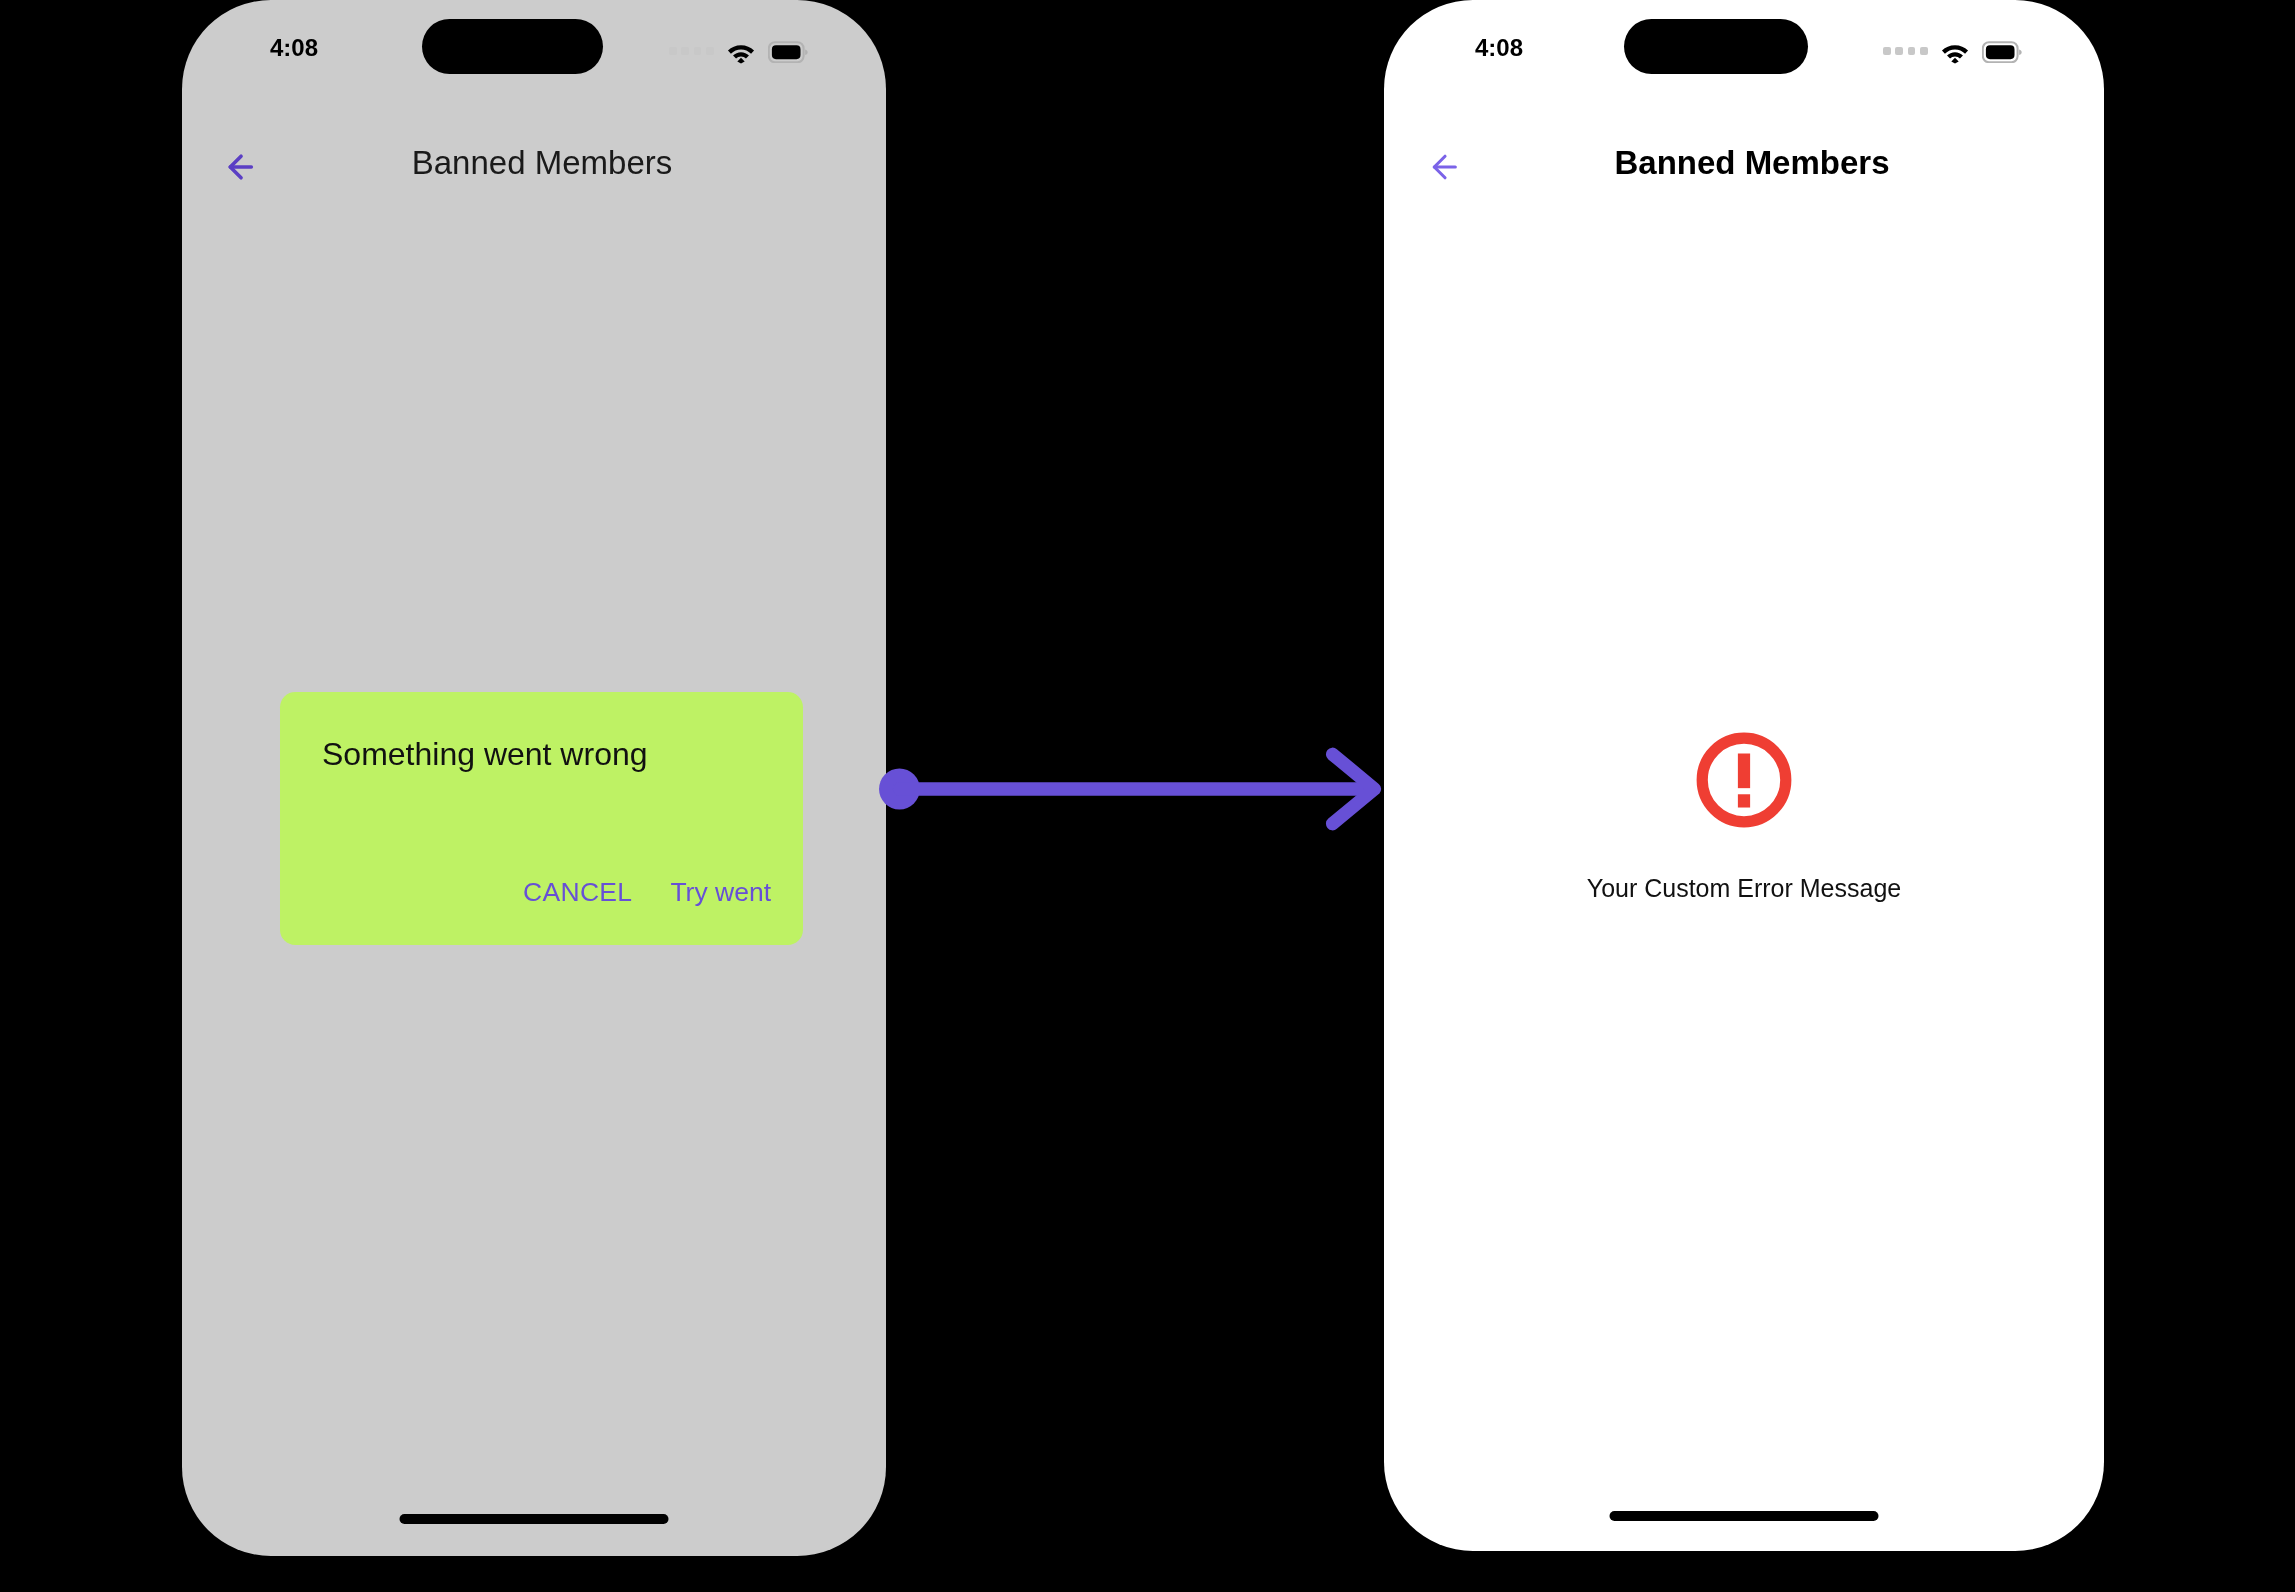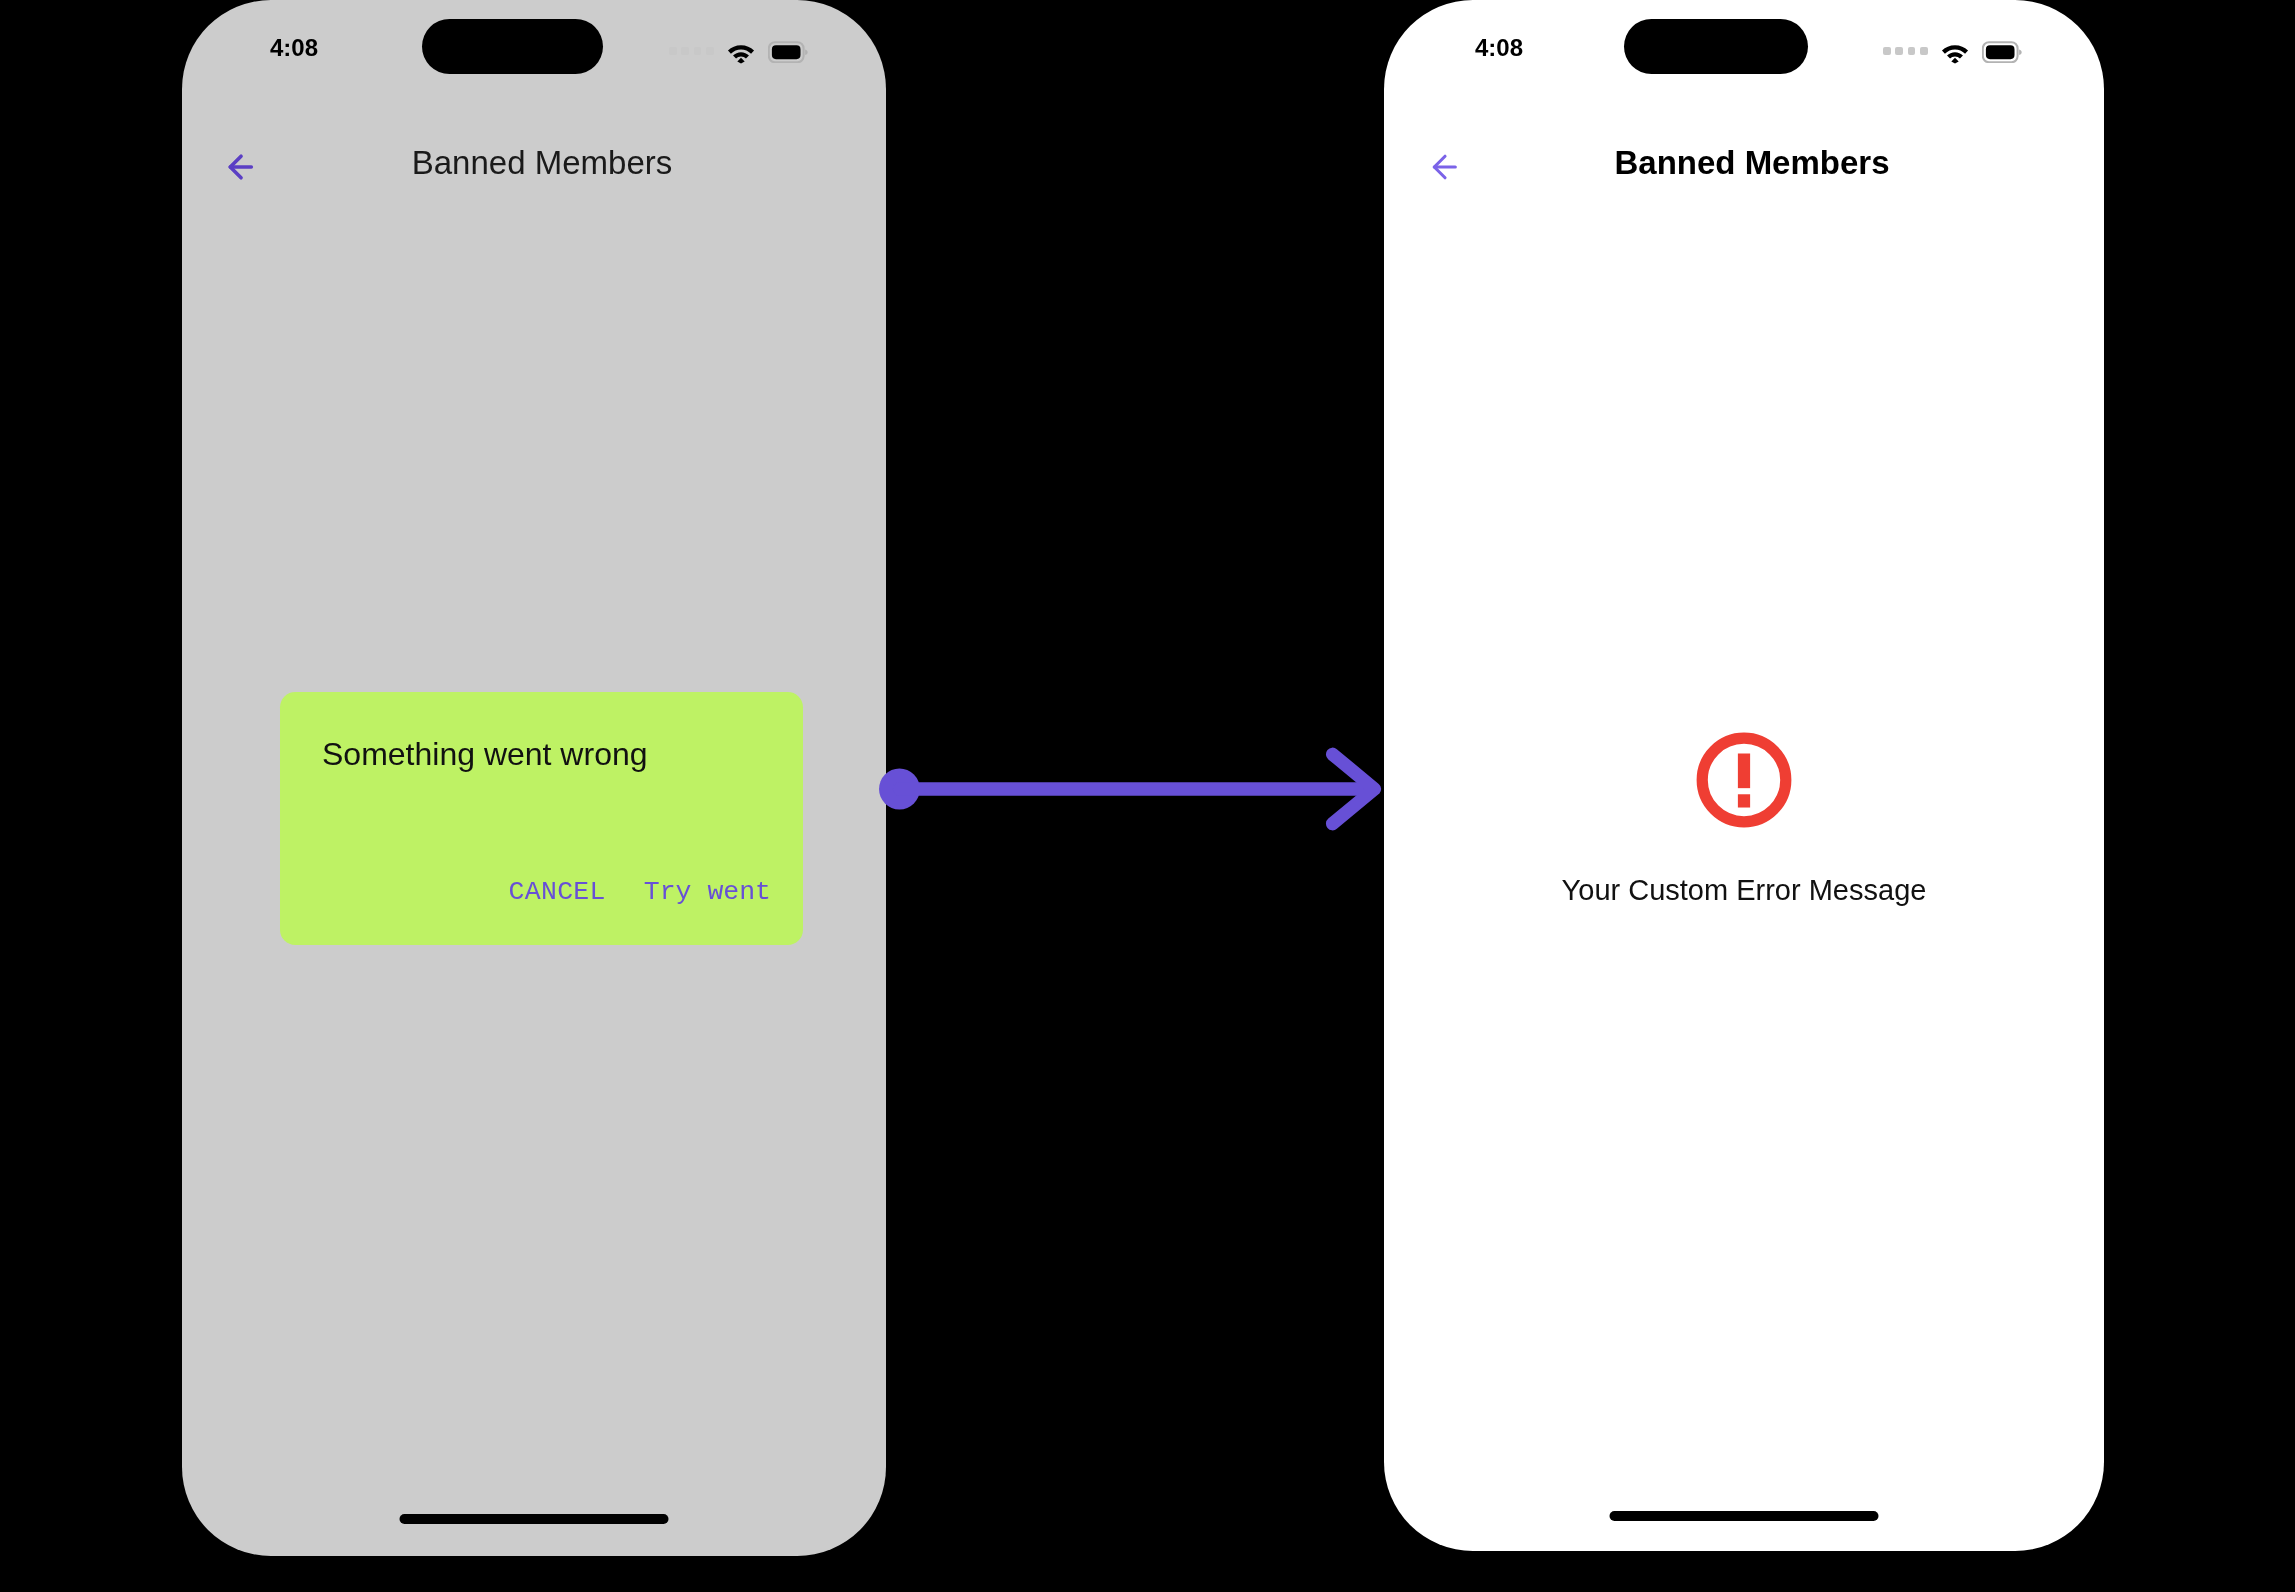--- a/index.html
+++ b/index.html
@@ -161,21 +161,21 @@
     align-items: center;
     gap: 38px;
   }
 
   .dialog-btn {
     font-size: 26.5px;
     color: #6750d6;
     background: none;
     border: none;
     cursor: pointer;
-    font-family: Liberation Mono, monospace;
+    font-family: Liberation Sans, sans-serif;
     line-height: 1;
     padding: 0;
     white-space: nowrap;
   }
   .dialog-btn.cancel { letter-spacing: 0.3px; }
 
   
   #error-state {
     position: absolute;
     left: 0;
@@ -187,21 +187,21 @@
   }
 
   .error-icon-svg {
     width: 106px;
     height: 106px;
     display: block;
   }
 
   .error-message {
     margin-top: 39px;
-    font-size: 29px;
+    font-size: 25px;
     color: #111111;
     text-align: center;
     line-height: 1.3;
   }
 
   
   .home-indicator {
     position: absolute;
     height: 10.2px;
     border-radius: 7.1px;

